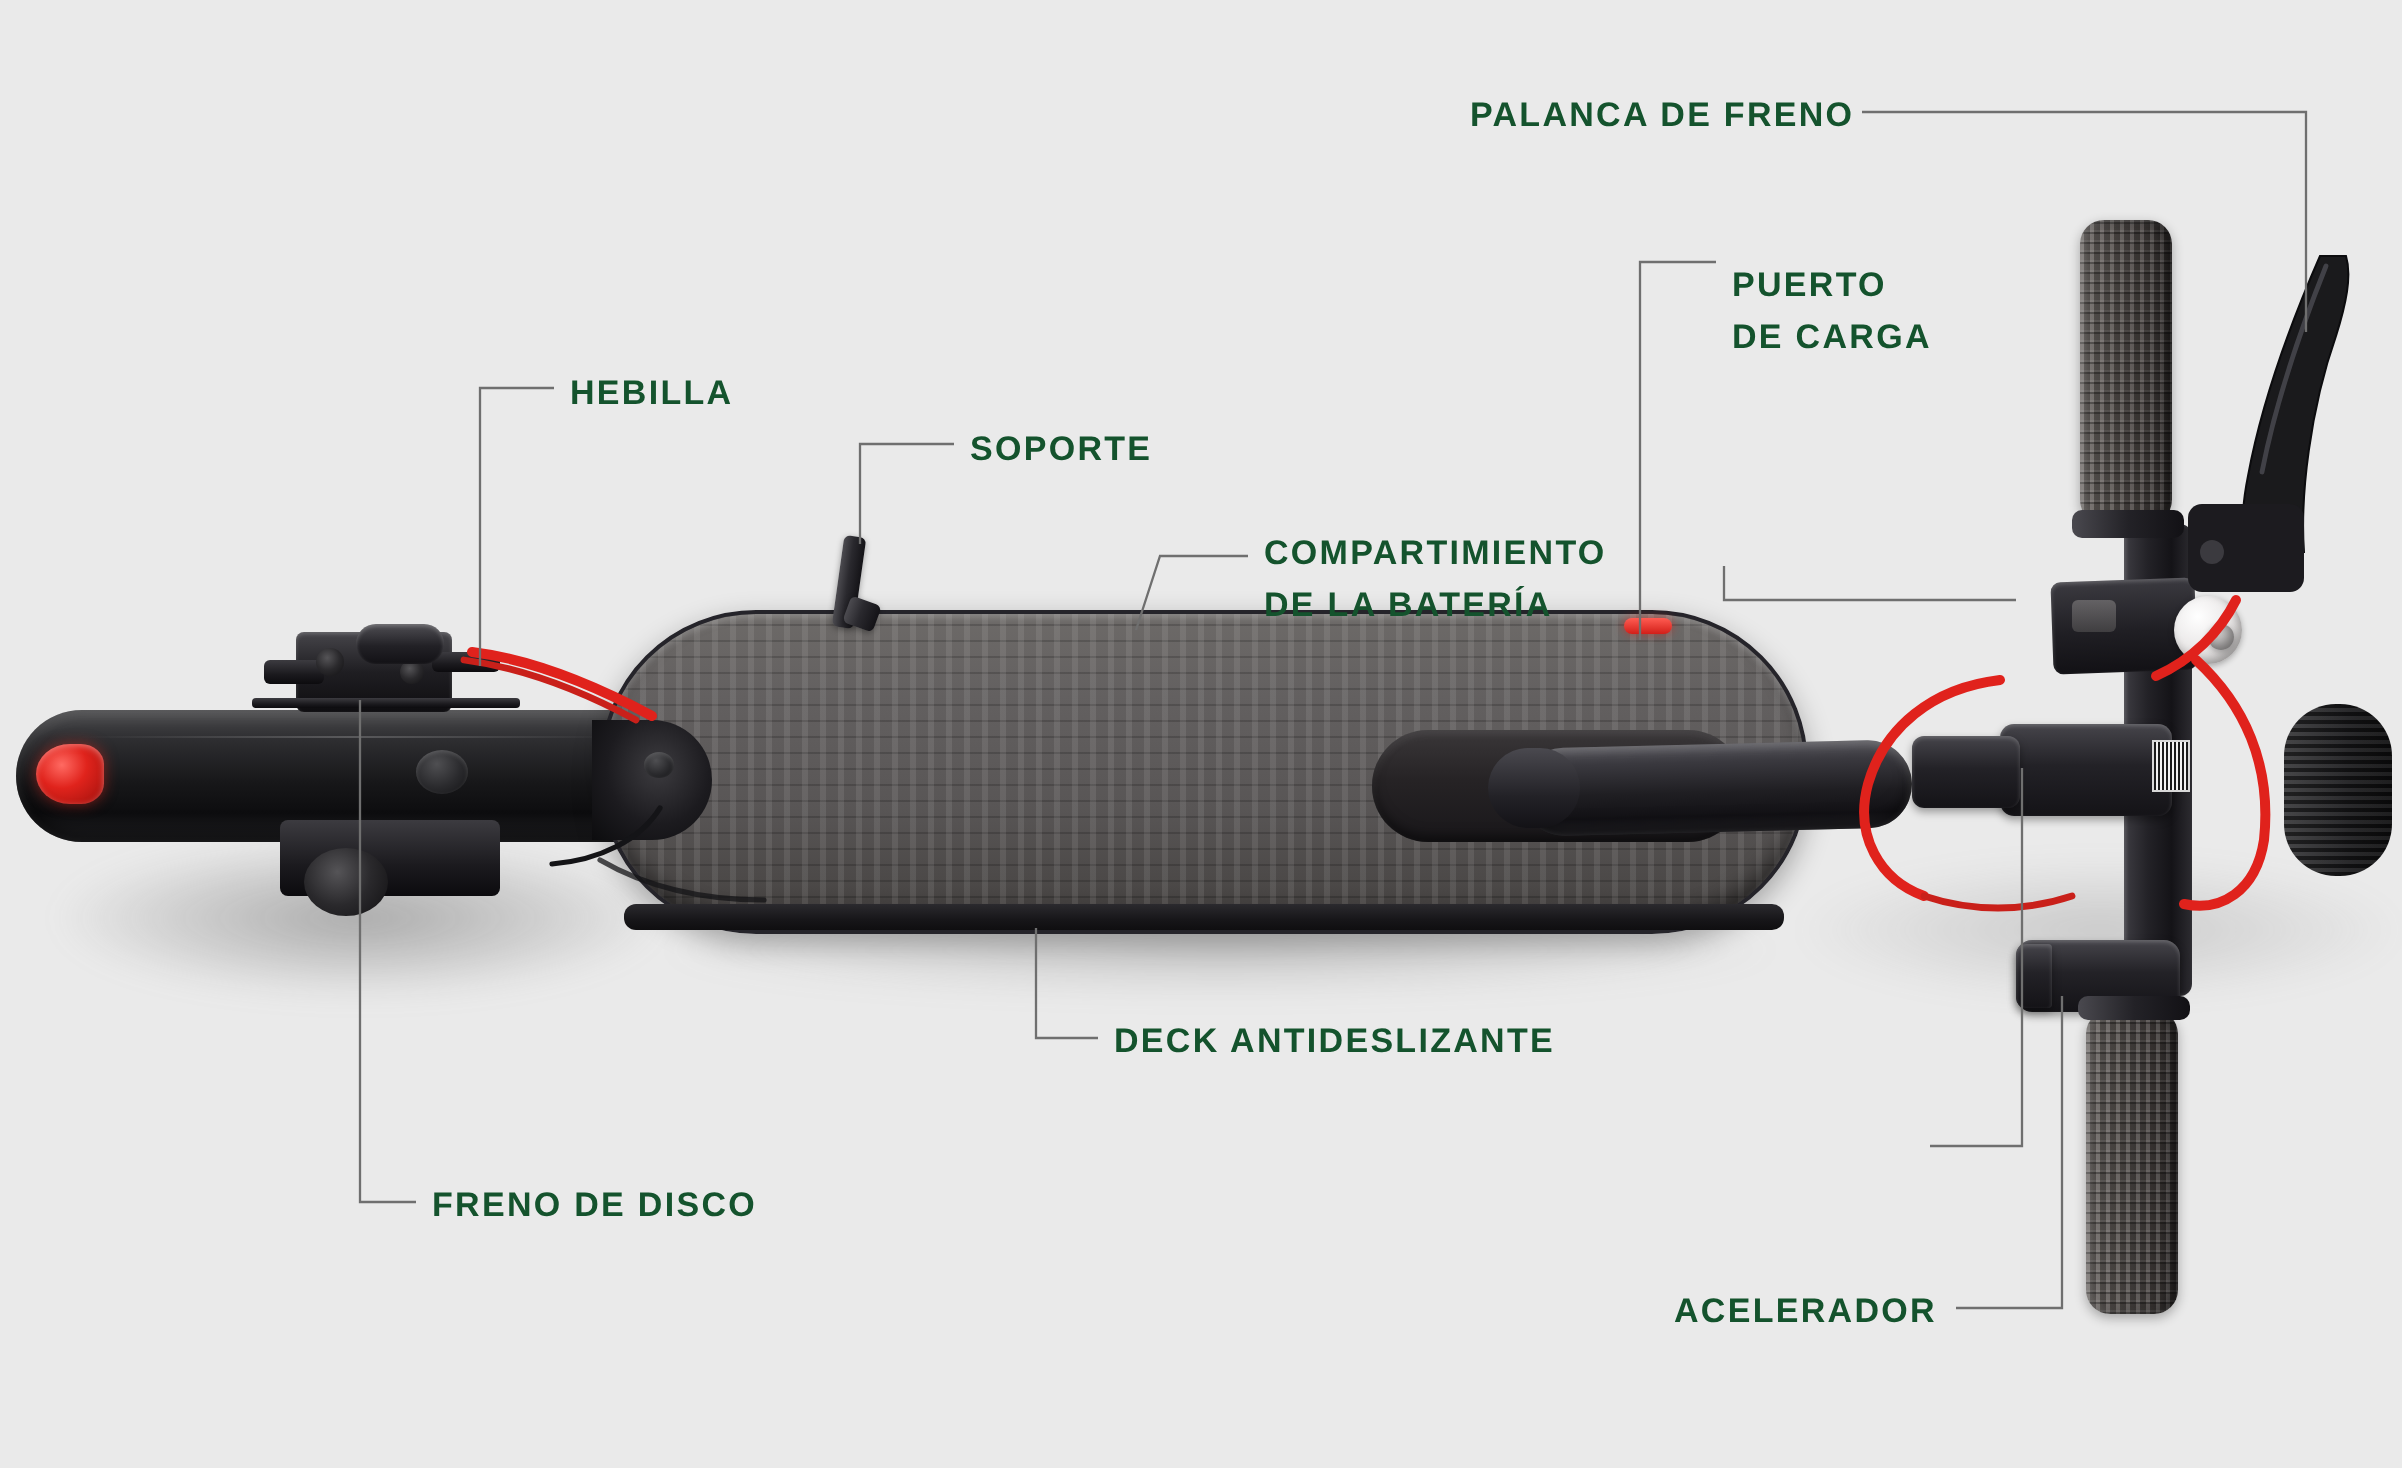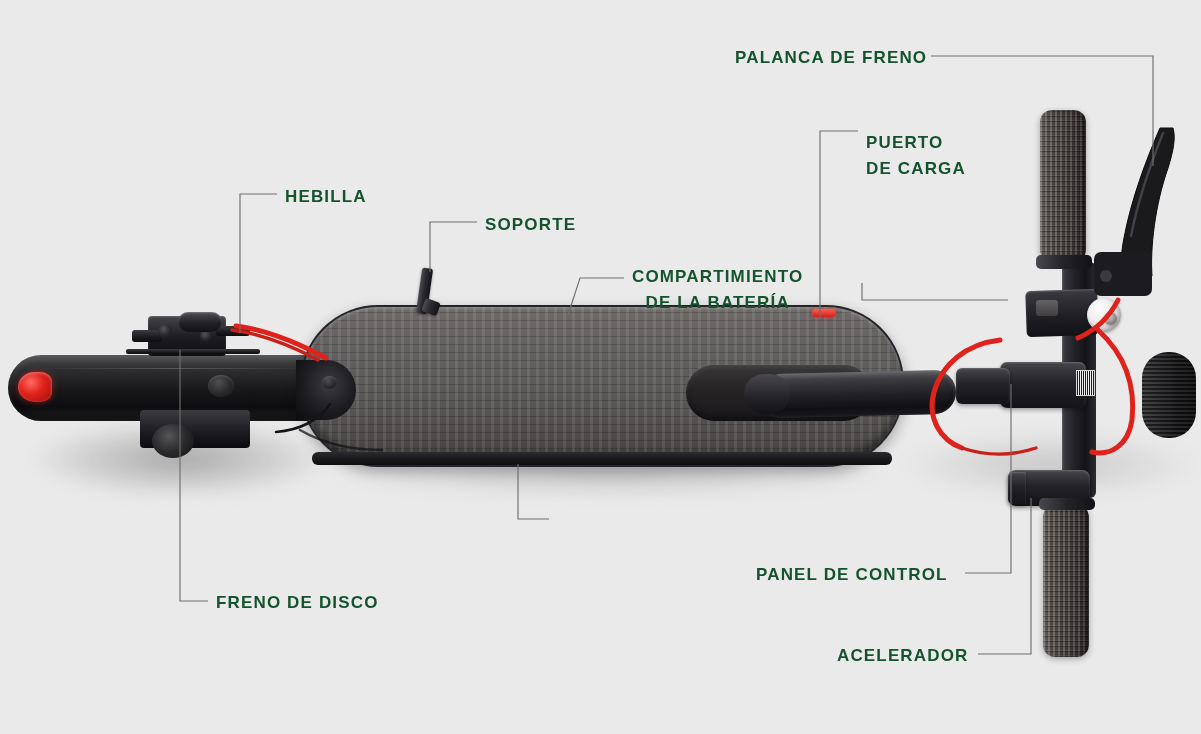--- a/index.html
+++ b/index.html
@@ -304,23 +304,23 @@
   <div class="callout" style="left:735px;top:45px;">PALANCA DE FRENO</div>
 
   <div class="callout two-line" style="left:866px;top:130px;">PUERTO
 DE CARGA</div>
 
 
   <div class="callout" style="left:285px;top:184px;">HEBILLA</div>
 
   <div class="callout" style="left:485px;top:212px;">SOPORTE</div>
 
-  <div class="callout two-line" style="left:632px;top:264px;text-align:center;">COMPARTIMIENTO
+  <div class="callout two-line" style="left:632px;top:264px;">COMPARTIMIENTO
 DE LA BATERÍA</div>
 
-
-  <div class="callout" style="left:756px;top:562px;">PANEL DE CONTROL</div>
+  <div class="callout" style="left:557px;top:508px;">DECK ANTIDESLIZANTE</div>
+
 
   <div class="callout" style="left:216px;top:590px;">FRENO DE DISCO</div>
 
   <div class="callout" style="left:837px;top:643px;">ACELERADOR</div>
 
 </div>
 
 </body></html>

